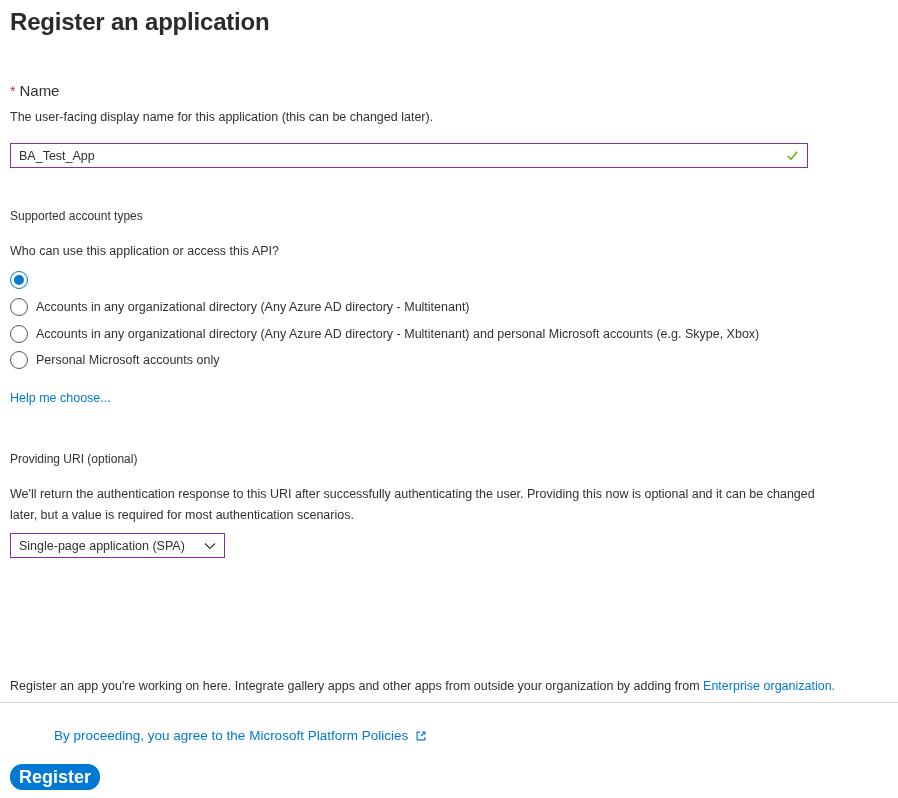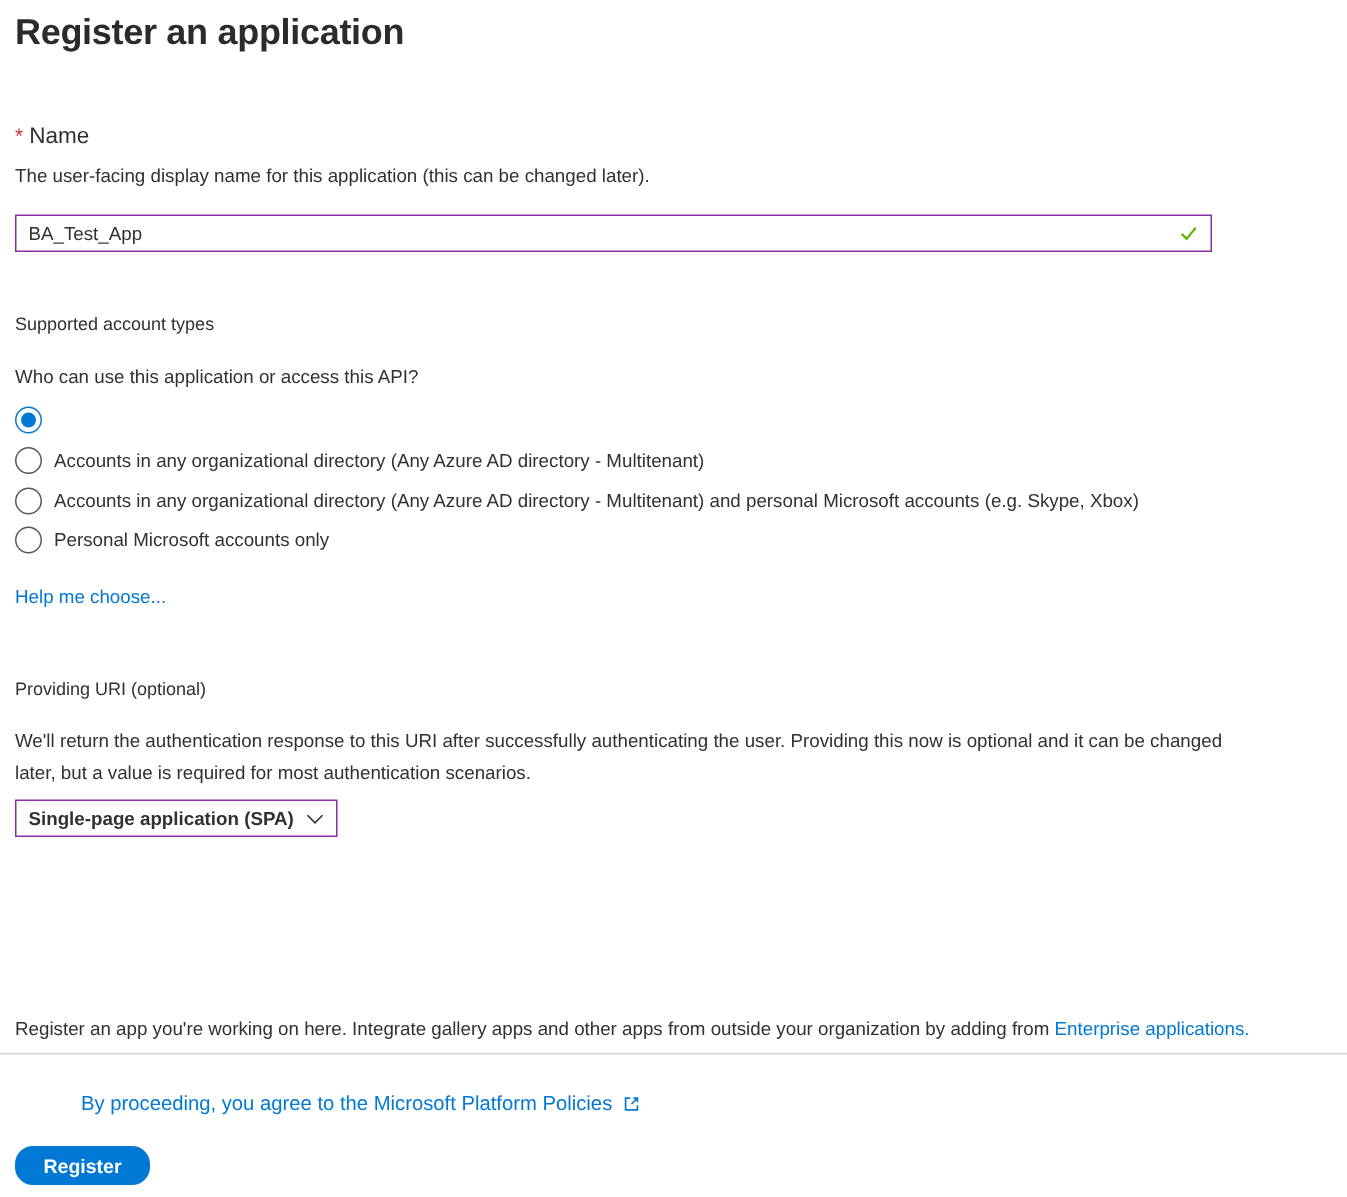--- a/index.html
+++ b/index.html
@@ -81,21 +81,21 @@
   }
 
   .controls-row {
     left: 10px; top: 533px; height: 25px;
     display: flex; gap: 10px;
   }
   .select-box {
     width: 215px; height: 25px;
     border: 1px solid #8a2da5; background: #fff;
     display: flex; align-items: center; justify-content: space-between;
-    padding: 0 8px; cursor: pointer; font-weight: bold;
+    padding: 0 8px; cursor: pointer;
   }
   .select-box .select-value { font-size: 12.5px; color: #323130; white-space: nowrap; }
   .uri-input-wrap { position: relative; width: 425px; height: 25px; }
 
   .footer-note {
     left: 10px; top: 679px;
     font-size: 12.5px; color: #323130; white-space: nowrap;
   }
   .divider {
     left: 0; top: 702px; width: 898px; height: 1px;
@@ -107,21 +107,21 @@
     display: flex; align-items: center; gap: 6px; margin-left: 44px;
   }
   .external-icon { width: 14px; height: 14px; }
 
   .register-btn {
     left: 10px; top: 764px;
     width: 90px; height: 26px;
     background: #0078d4; color: #ffffff;
     border: 1px solid #0078d4; border-radius: 12px;
     font-family: "Liberation Sans", sans-serif;
-    font-size: 13px; font-weight: 700;
+    font-size: 18px; font-weight: 700;
     cursor: pointer;
   }
 </style>
 </head>
 <body>
 
 <h1 class="abs page-title">Register an application</h1>
 
 <div class="abs field-label">
   <span class="required-marker">*</span><span>Name</span>
@@ -161,21 +161,21 @@
 <div class="abs controls-row">
   <div class="select-box" role="combobox">
     <span class="select-value">Single-page application (SPA)</span>
     <svg width="12" height="8" viewBox="0 0 12 8">
       <polyline points="1,1.5 6,6.5 11,1.5" fill="none" stroke="#323130" stroke-width="1.1"></polyline>
     </svg>
   </div>
 </div>
 
 <div class="abs footer-note">
-  <span>Register an app you're working on here. Integrate gallery apps and other apps from outside your organization by adding from </span><a class="link">Enterprise applications.</a>
+  <span>Register an app you're working on here. Integrate gallery apps and other apps from outside your organization by adding from </span><a class="link">Enterprise organization.</a>
 </div>
 
 <div class="abs divider"></div>
 
 <div class="abs policies">
   <a class="link" style="font-size:13.5px">By proceeding, you agree to the Microsoft Platform Policies</a>
   <svg class="external-icon" viewBox="0 0 16 16">
     <path d="M7 3.5 H3.5 V12.5 H12.5 V9" fill="none" stroke="#0078d4" stroke-width="1.3"></path>
     <path d="M9.5 3.5 H12.5 V6.5" fill="none" stroke="#0078d4" stroke-width="1.3"></path>
     <path d="M12.5 3.5 L8 8" fill="none" stroke="#0078d4" stroke-width="1.3"></path>

